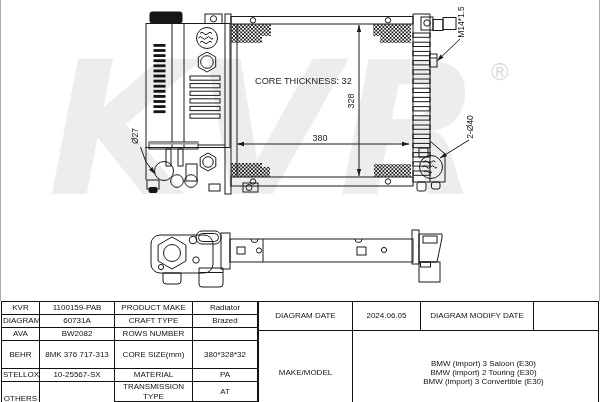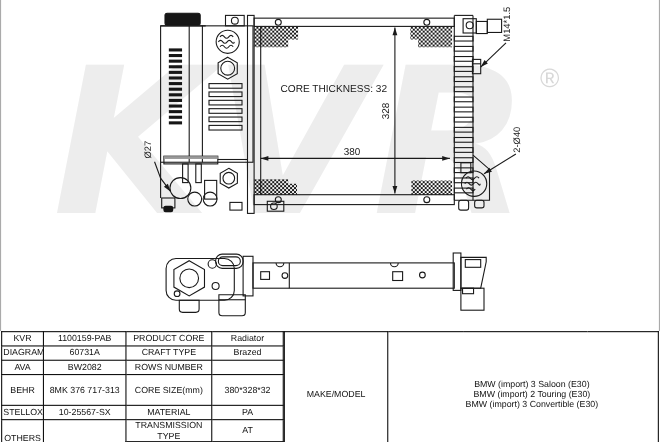--- a/index.html
+++ b/index.html
@@ -213,21 +213,21 @@
       <colgroup>
           <col style="width:38px">
           <col style="width:75px">
           <col style="width:78px">
           <col style="width:65px">
         </colgroup>
       <tbody>
           <tr style="height:13px">
         <td>KVR</td>
         <td>1100159-PAB</td>
-        <td>PRODUCT CORE</td>
+        <td>PRODUCT MAKE</td>
         <td>Radiator</td>
       </tr>
       <tr style="height:13px">
         <td>DIAGRAM</td>
         <td>60731A</td>
         <td>CRAFT TYPE</td>
         <td>Brazed</td>
       </tr>
       <tr style="height:13px">
         <td>AVA</td>
@@ -261,20 +261,26 @@
       </table>
 
     <table style="width:340px">
       <colgroup>
           <col style="width:94px">
           <col style="width:68px">
           <col style="width:113px">
           <col style="width:65px">
         </colgroup>
       <tbody>
+          <tr style="height:13px">
+        <td>DIAGRAM DATE</td>
+        <td>2024.06.05</td>
+        <td>DIAGRAM MODIFY DATE</td>
+        <td></td>
+      </tr>
       <tr style="height:39px">
         <td>MAKE/MODEL</td>
         <td colspan="3">
           <span class="mm-line">BMW (import) 3 Saloon (E30)</span>
           <span class="mm-line">BMW (import) 2 Touring (E30)</span>
           <span class="mm-line">BMW (import) 3 Convertible (E30)</span>
         </td>
       </tr>
     </tbody>
       </table>

